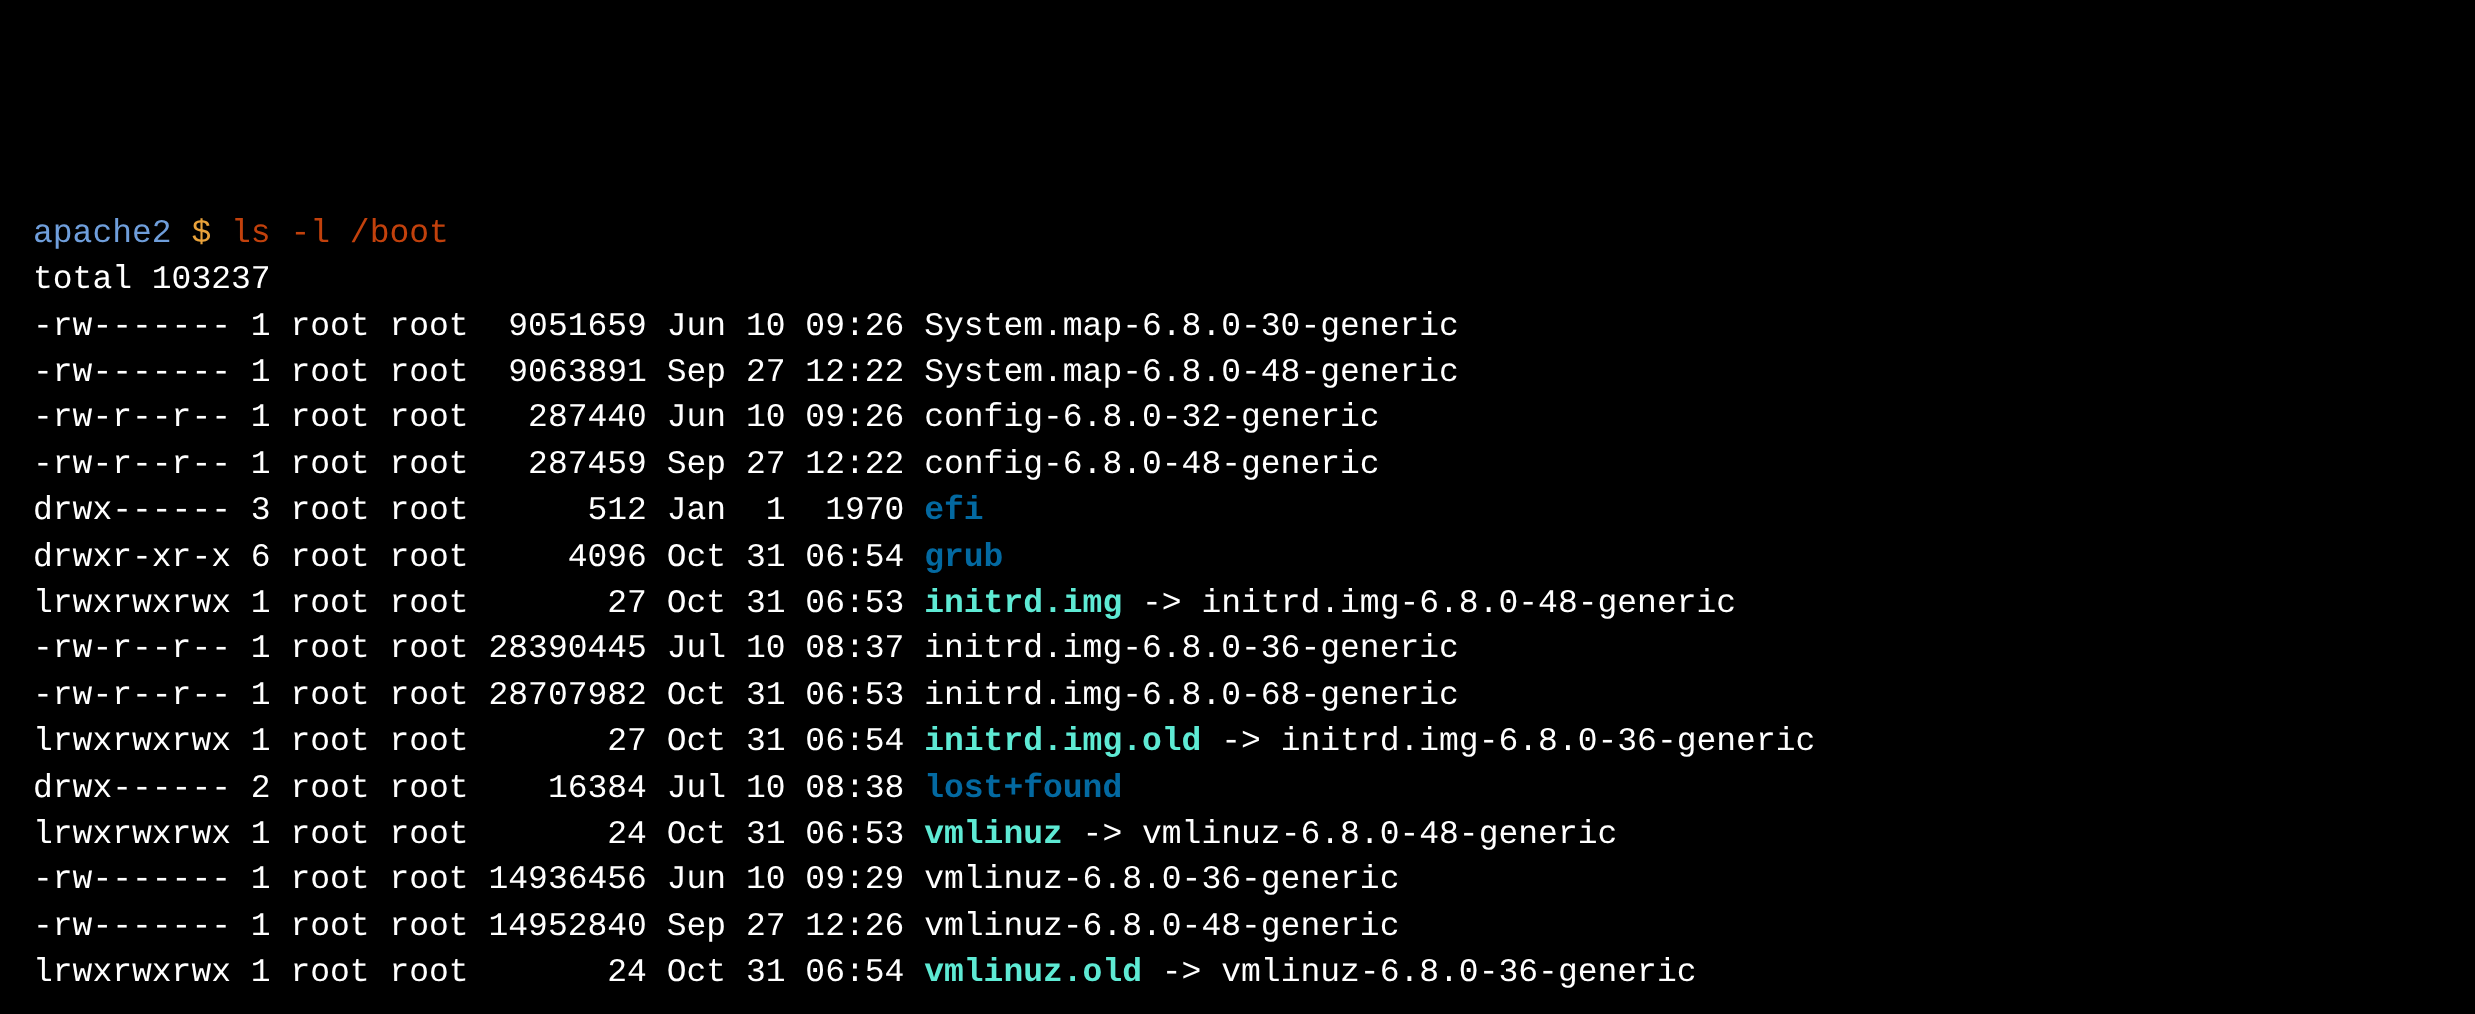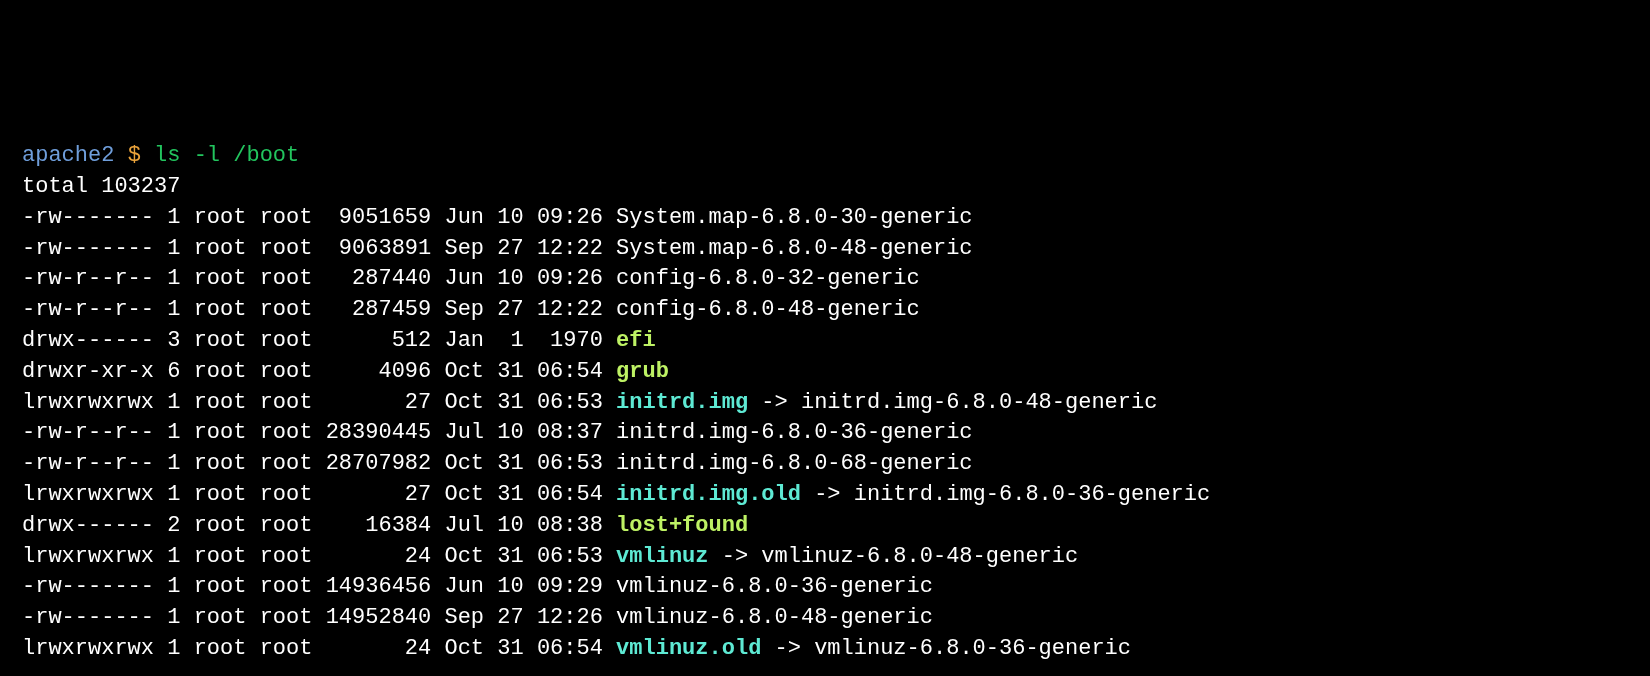--- a/index.html
+++ b/index.html
@@ -7,22 +7,22 @@
       color: #fff;
       font-family: "Menlo", "Consolas", "Courier New", monospace;
       font-size: 22px;
       line-height: 1.4;
       margin: 0;
       padding: 18px 22px;
       white-space: pre;
     }
     .prompt-host { color: #6f9edb; font-weight: normal; }
     .prompt-delim { color: #e9a23b; }
-    .cmd { color: #22c55e; text-align: center; }
-    .dir { color: #bef264; font-weight: bold; }
+    .cmd { color: #c2410c; text-align: center; }
+    .dir { color: #0369a1; font-weight: bold; }
     .link { color: #5eead4; font-weight: bold; }
   </style>
 </head>
 <body>
 
 
 
 <div><span class="prompt-host">apache2</span> <span class="prompt-delim">$</span> <span class="cmd">ls -l /boot</span>
 <span>total 103237</span>
 <span id="listing">-rw------- 1 root root  9051659 Jun 10 09:26 <span>System.map-6.8.0-30-generic</span>

